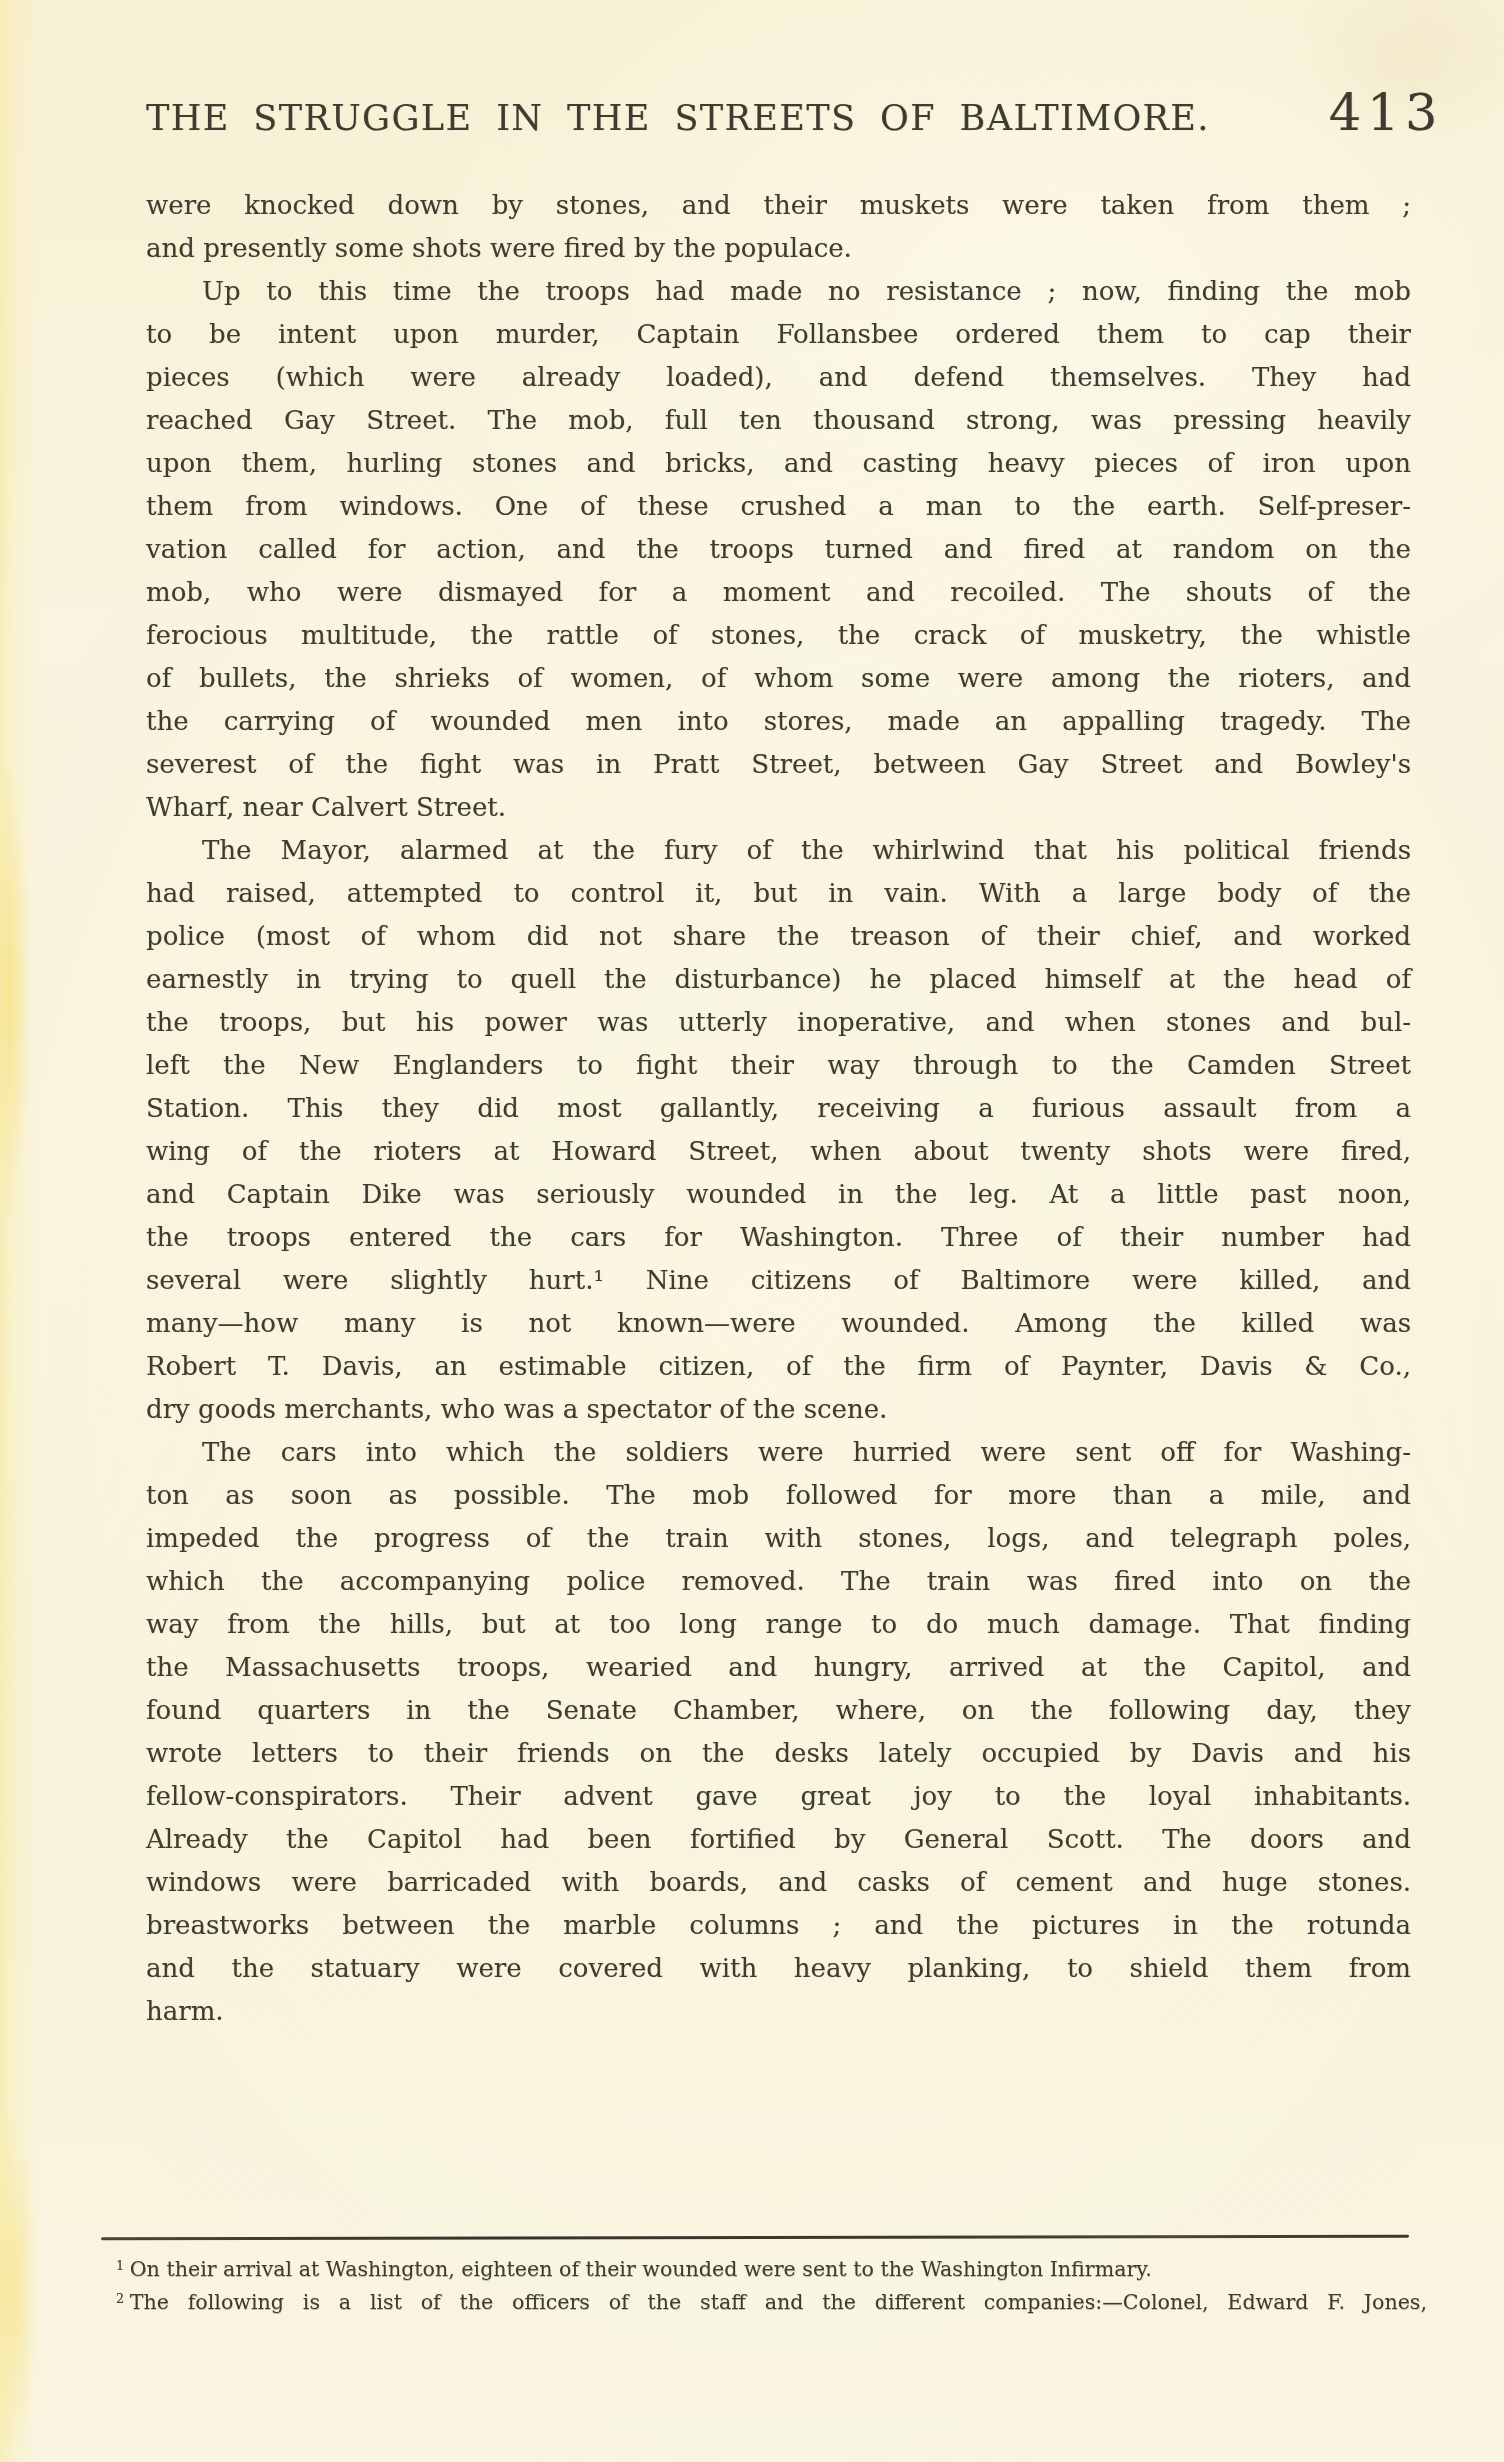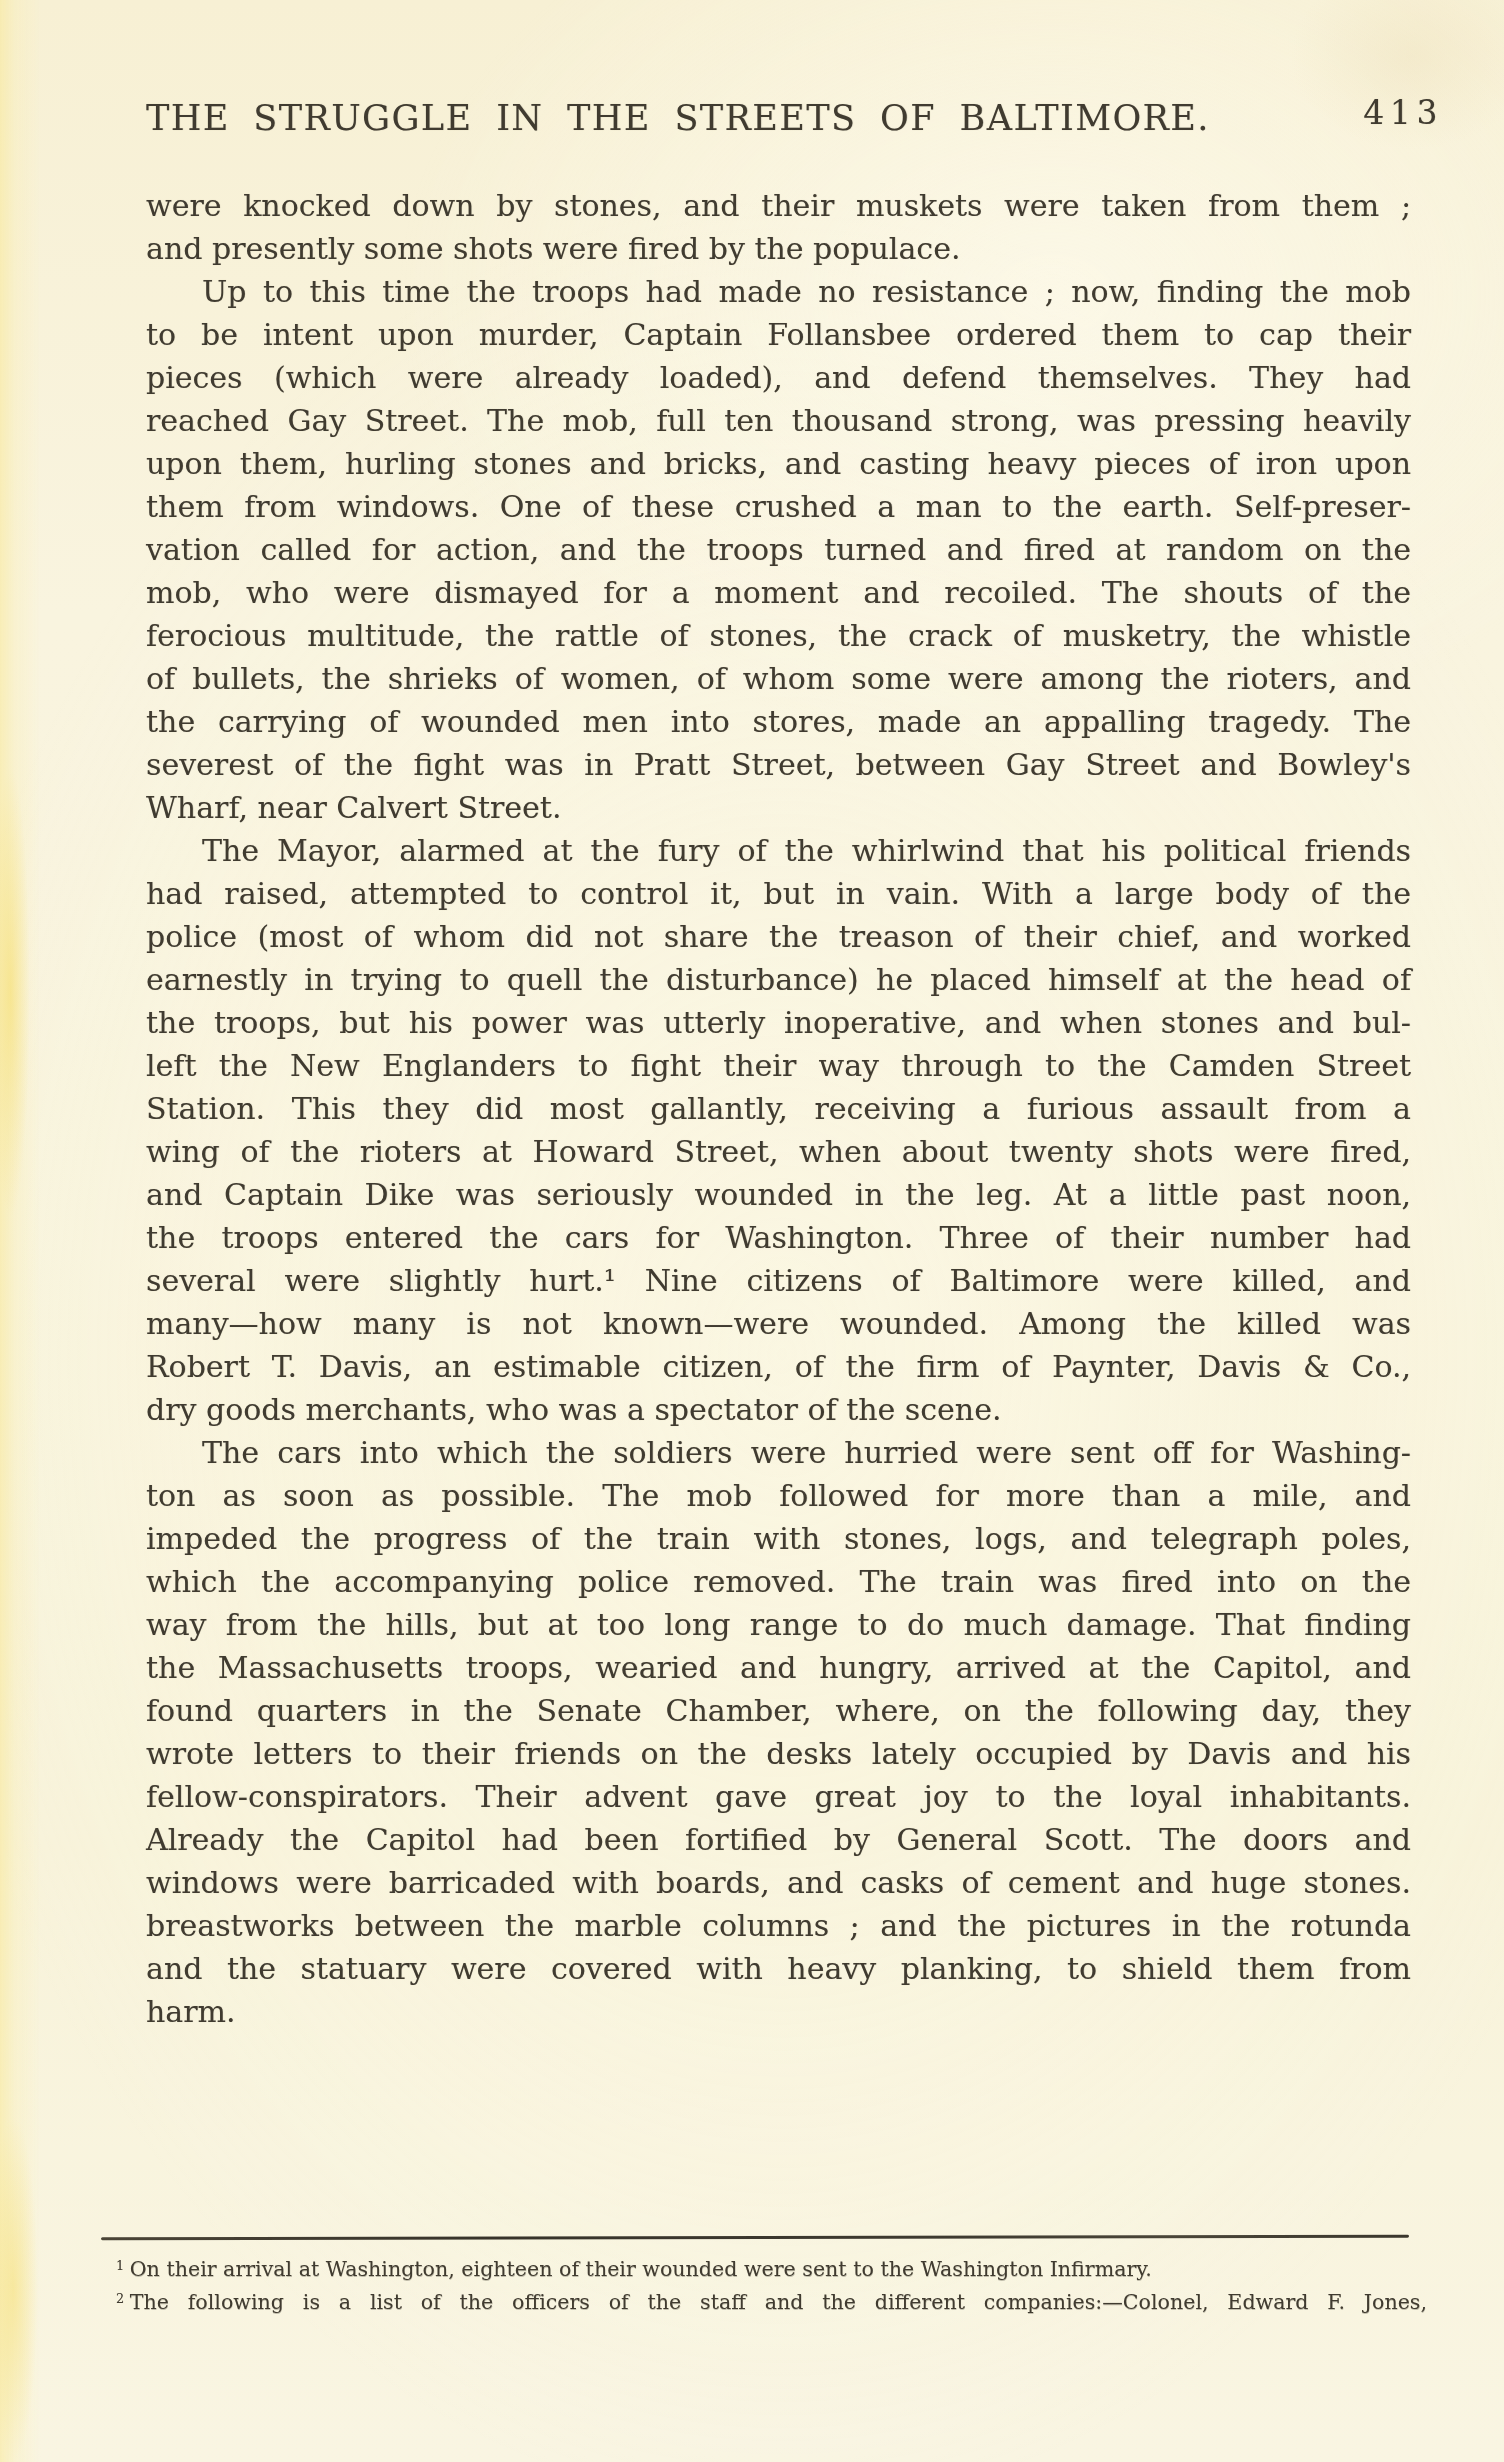--- a/index.html
+++ b/index.html
@@ -38,30 +38,30 @@
     font-size: 35px;
     line-height: 49px;
     letter-spacing: 1.4px;
     word-spacing: 11.2px;
     white-space: nowrap;
     text-shadow: 0.4px 0.4px 0.7px rgba(64,59,48,0.35);
   }
   .page-number {
     position: absolute;
     right: -32px; top: -7.5px;
-    font-size: 33px;
+    font-size: 51px;
     line-height: 51px;
     letter-spacing: 5.6px;
     text-shadow: 0.4px 0.4px 0.7px rgba(64,59,48,0.35);
     margin-left: 35px;
   }
   .body-text {
     position: absolute;
     top: 184px; left: 146px; width: 1265px;
-    font-size: 30px;
+    font-size: 26px;
     line-height: 43px;
     text-shadow: 0.3px 0.3px 0.7px rgba(64,59,48,0.3);
   }
   .line { text-align: justify; text-align-last: justify; }
   .line.para-end { text-align-last: left; }
   .line.indent { text-indent: 56px; }
   .footnote-rule {
     position: absolute;
     top: 2236px; left: 101px; width: 1308px; height: 2.8px;
     background: linear-gradient(to right, #4a4436, #37332a 30%, #3e3a30 65%, #4a4538 82%, #3b372d);

